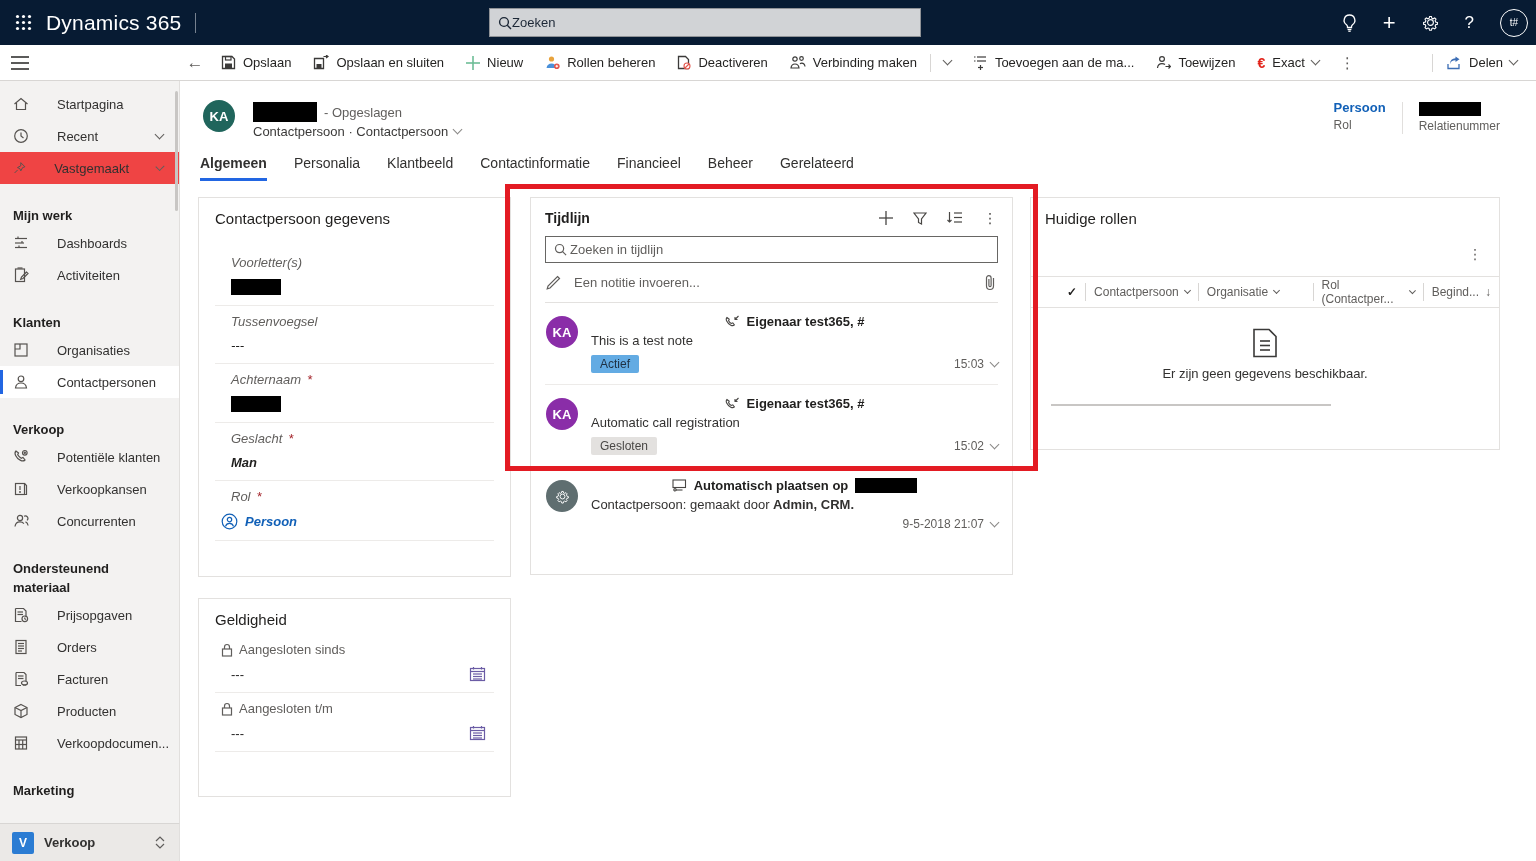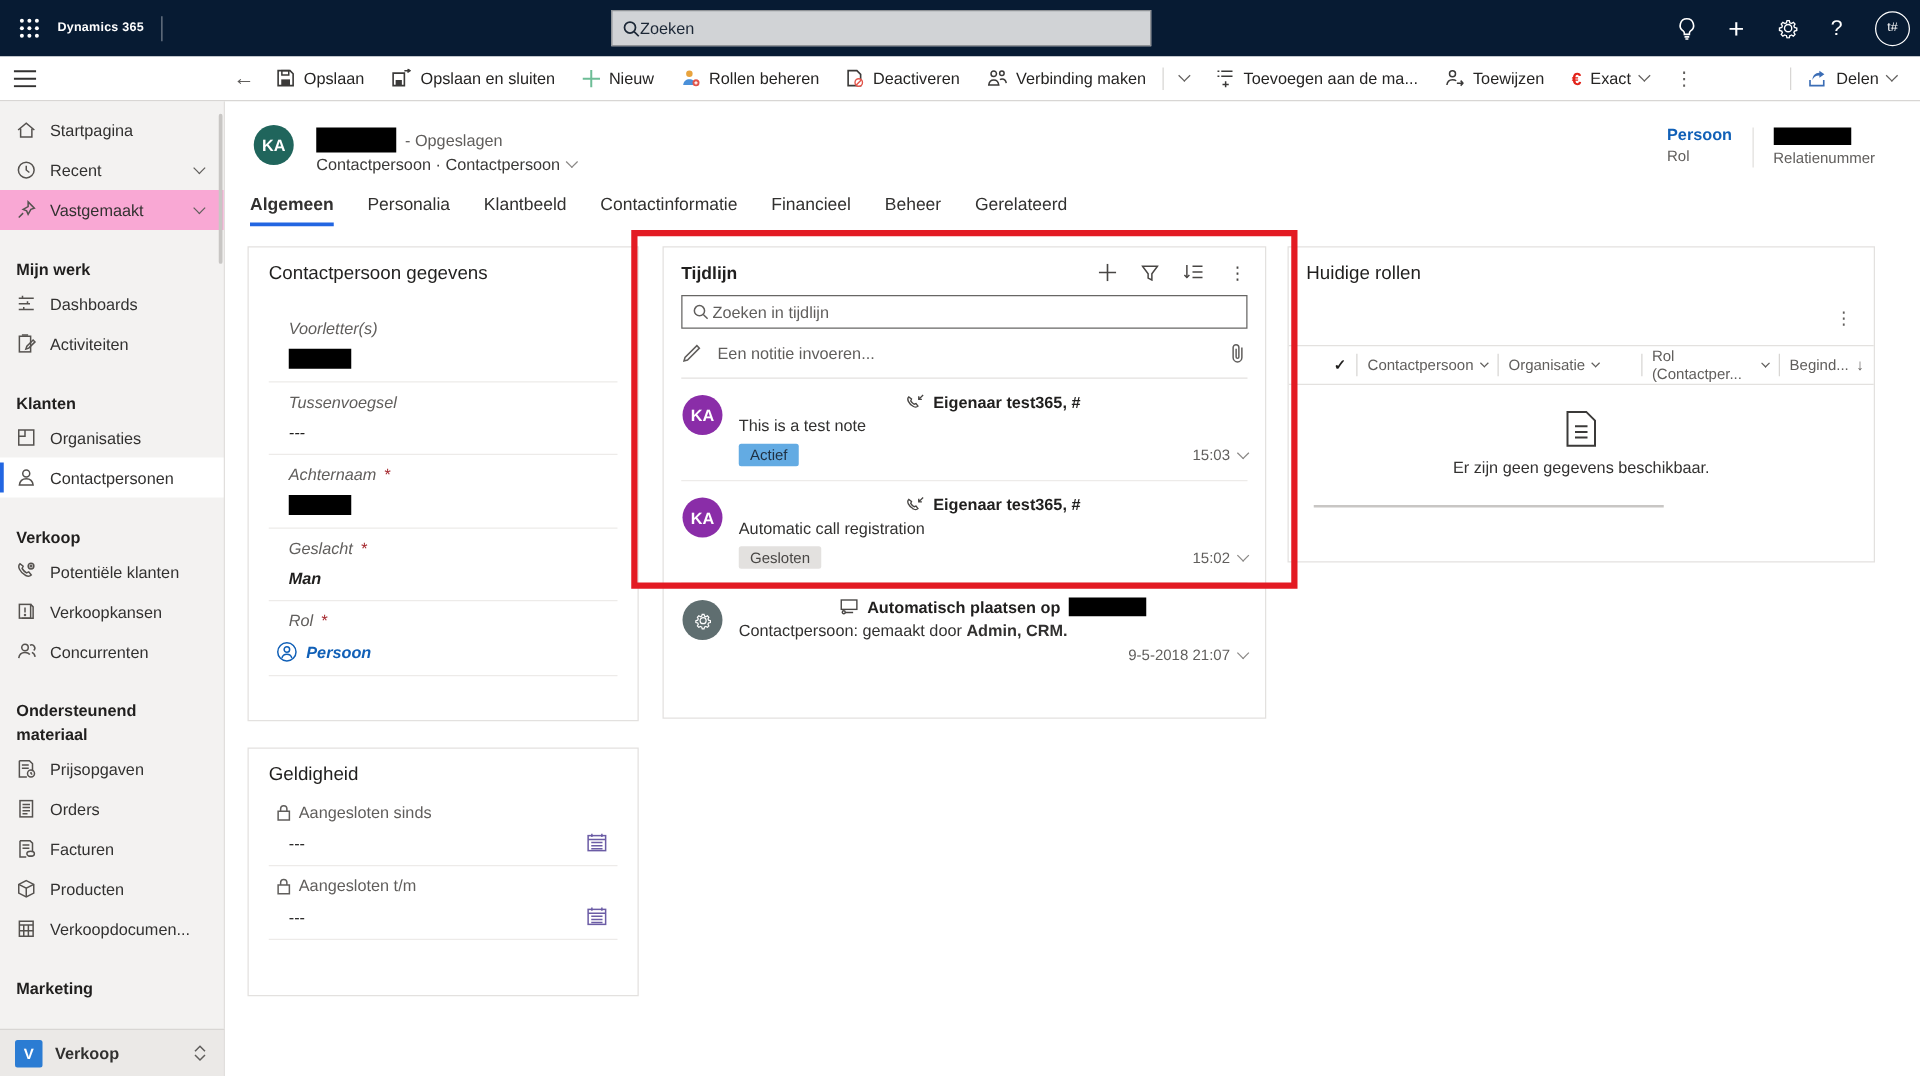--- a/index.html
+++ b/index.html
@@ -4,21 +4,21 @@
 <style>
   * { margin:0; padding:0; box-sizing:border-box; }
   html,body { width:1536px; height:861px; overflow:hidden; background:#fff;
     font-family:"Liberation Sans", sans-serif; color:#323130; }
   .abs { position:absolute; }
 
   
   #topbar { position:absolute; left:0; top:0; width:1536px; height:45px;
     background:#071b33; display:flex; align-items:center; color:#fff; z-index:30; }
   .waffle { width:46px; height:45px; display:flex; align-items:center; justify-content:center; cursor:pointer; }
-  .appname { font-size:10px; font-weight:bold; letter-spacing:.2px; }
+  .appname { font-size:21px; font-weight:normal; letter-spacing:.2px; }
   .appdiv { width:1px; height:20px; background:rgba(255,255,255,.45); margin-left:14px; }
   #top-search { position:absolute; left:489px; top:8px; width:432px; height:29px;
     background:#d1d3d6; border:1px solid #8f9296; display:flex; align-items:center; padding:0 8px; }
   #top-search input { flex:1; border:none; background:transparent; outline:none;
     font-size:13px; color:#121c2b; font-family:"Liberation Sans",sans-serif; }
   #top-search input::placeholder { color:#1c2736; opacity:1; }
   .topicons { position:absolute; right:8px; top:0; height:45px; display:flex; align-items:center; gap:26px; }
   .topicon { color:#fff; font-size:16px; line-height:1; cursor:pointer; display:flex; align-items:center; }
   .acct { width:28px; height:28px; border:1.5px solid #fff; border-radius:50%;
     display:flex; align-items:center; justify-content:center; font-size:10px; }
@@ -33,25 +33,25 @@
   .vsep { width:1px; height:18px; background:#d8d6d4; margin:0 2px; }
   .chev { width:7px; height:7px; border-right:1.4px solid #605e5c; border-bottom:1.4px solid #605e5c;
     transform:rotate(45deg); margin-top:-4px; display:inline-block; }
   .dots { color:#605e5c; font-size:15px; padding:0 10px; cursor:pointer; letter-spacing:1px;}
   .cmd-right { margin-left:auto; display:flex; align-items:center; }
   .exact-e { color:#e2231a; font-weight:bold; font-size:14px; }
 
   
   #sidebar { position:absolute; left:0; top:81px; width:180px; height:742px;
     background:#f3f2f1; border-right:1px solid #e1dfdd; overflow:hidden; }
-  .sb-item { height:32px; display:flex; align-items:center; gap:11px; padding-left:13px;
+  .sb-item { height:32px; display:flex; align-items:center; gap:28px; padding-left:13px;
     font-size:13px; color:#323130; cursor:pointer; position:relative; }
   .sb-item svg { color:#55524f; }
   .sb-item .chev { margin-left:auto; margin-right:16px; border-color:#605e5c; }
-  .sb-item.hl { background:#f9a8d4; }
+  .sb-item.hl { background:#ef4444; }
   .sb-item.sel { background:#fff; }
   .sb-item.sel::before { content:""; position:absolute; left:0; top:4px; bottom:4px; width:3px; background:#2266e2; }
   .sb-head { margin-top:18px; padding:4px 0 2px 13px; font-size:13px; font-weight:bold; color:#201f1e; line-height:19px; }
   .sb-spacer { height:7px; }
   #sb-scroll { position:absolute; right:1px; top:10px; width:3px; height:120px; background:#c8c6c4; border-radius:2px;}
   #area-bar { position:absolute; left:0; top:823px; width:180px; height:38px; background:#ebe9e7;
     border-top:1px solid #d8d6d4; border-right:1px solid #e1dfdd; display:flex; align-items:center; gap:10px; padding-left:12px; }
   .area-badge { width:22px; height:22px; background:#2b7cd3; color:#fff; border-radius:2px;
     display:flex; align-items:center; justify-content:center; font-size:12px; font-weight:bold; }
   #area-bar .label { font-size:13px; font-weight:bold; color:#323130; }

